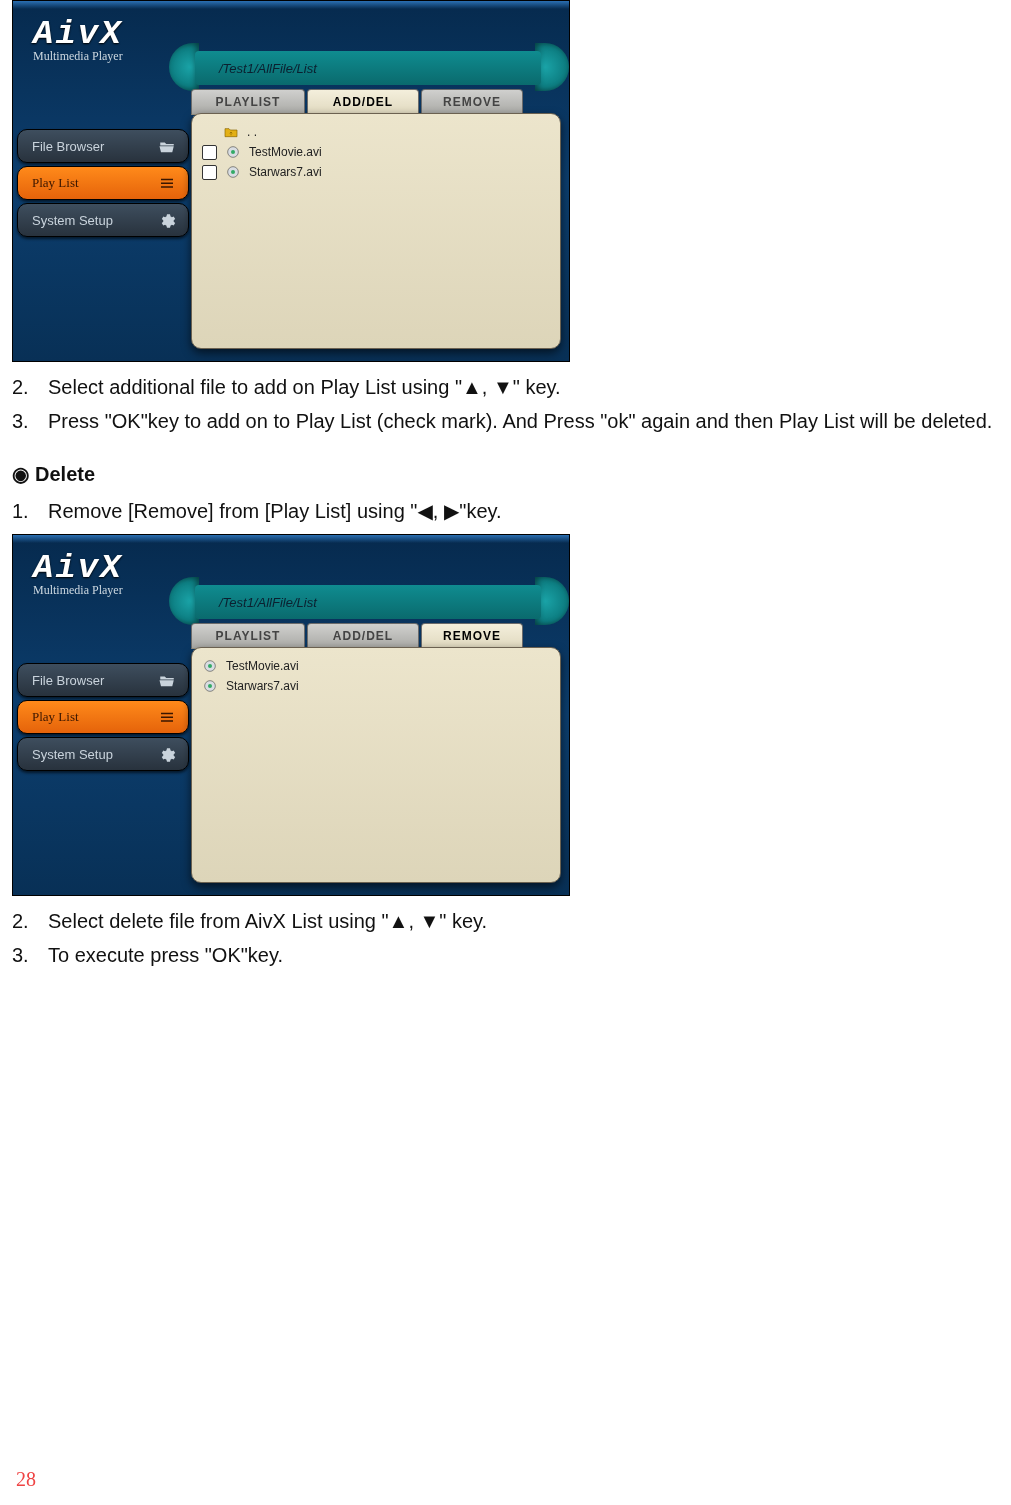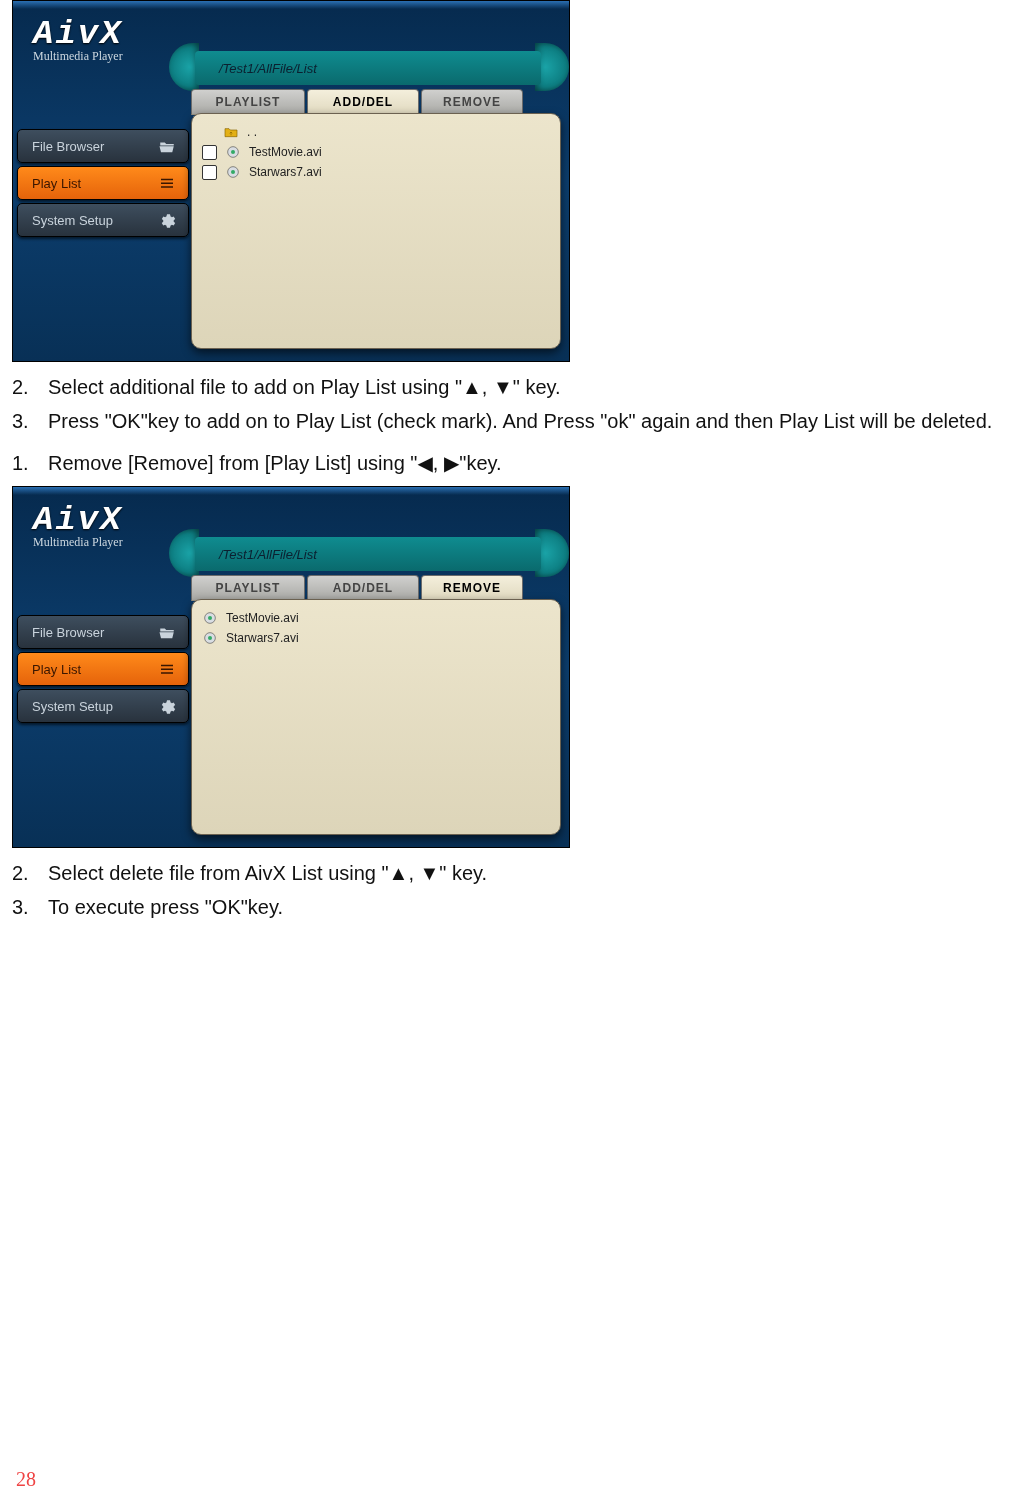--- a/index.html
+++ b/index.html
@@ -20,23 +20,23 @@
   .shot { width:556px; height:360px; background:linear-gradient(#062a4e,#0c3e6e,#083056); position:relative; overflow:hidden; border:1px solid #000; }
   .shot .topglow { position:absolute; left:0; right:0; top:0; height:8px; background:linear-gradient(#2a6fb2,rgba(0,0,0,0)); }
 
   
   .logo { position:absolute; left:20px; top:14px; }
   .logo .brand { font-family:Liberation Mono, monospace; font-weight:bold; font-style:italic; font-size:34px; color:#fff; letter-spacing:2px; text-shadow:0 1px 2px #000; }
   .logo .sub { font-family:Liberation Serif, serif; font-size:12px; color:#cdd8e0; margin-top:-4px;text-align:right; }
 
   
   .leftnav { position:absolute; left:4px; top:128px; }
-  .navbtn { width:172px; height:34px; border:1px solid #000; border-radius:5px; margin-bottom:3px; box-shadow:0 2px 3px rgba(0,0,0,.6); display:flex; align-items:center; padding-left:14px; box-sizing:border-box; font-size:13px; font-family:Verdana, sans-serif; position:relative; }
+  .navbtn { width:172px; height:34px; border:1px solid #000; border-radius:10px; margin-bottom:3px; box-shadow:0 2px 3px rgba(0,0,0,.6); display:flex; align-items:center; padding-left:14px; box-sizing:border-box; font-size:13px; font-family:Verdana, sans-serif; position:relative; }
   .navbtn.dark { background:linear-gradient(#3e4e5e,#28323d); color:#c9d3dc; }
-  .navbtn.orange { background:linear-gradient(#ff8a1a,#e5630a); color:#3a1600; }
+  .navbtn.orange { background:linear-gradient(#ff8a1a,#e5630a); color:#3a1600;font-family:Liberation Serif, serif; }
   .navbtn .trail-ico { position:absolute; right:12px; top:8px; width:18px; height:18px; color:inherit; }
 
   
   .crumb-wrap { position:absolute; left:178px; top:50px; width:374px; height:34px; }
   .crumb-wrap .cap-l { position:absolute; left:-22px; top:-8px; width:30px; height:48px; background:radial-gradient(circle at 70% 50%,#1aa3a7 0,#0d7e82 60%,#064d50 100%); border-radius:24px 0 0 24px; box-shadow:inset -3px 0 6px rgba(0,0,0,.4); }
   .crumb-wrap .cap-r { position:absolute; right:-4px; top:-8px; width:34px; height:48px; background:radial-gradient(circle at 30% 50%,#1aa3a7 0,#0d7e82 60%,#064d50 100%); border-radius:0 24px 24px 0; box-shadow:inset 3px 0 6px rgba(0,0,0,.4); }
   .crumb { position:absolute; left:4px; right:24px; top:0; bottom:0; background:linear-gradient(#0f8c90,#0a6a6d); border-radius:4px; display:flex; align-items:center; padding-left:24px; font-family:Verdana, sans-serif; font-size:13px; font-style:italic; color:#0b2030; }
 
   
   .tabs { position:absolute; left:178px; top:88px; display:flex; }
@@ -147,20 +147,21 @@
     <li>
       <span class="num">2.</span>
       <span class="txt">Select additional file to add on Play List using "▲, ▼" key.</span>
     </li>
     <li>
       <span class="num">3.</span>
       <span class="txt justify">Press "OK"key to add on to Play List (check mark). And Press "ok" again and then Play List will be deleted.</span>
     </li>
   </ul>
 
+  <div class="section-head">◉ Delete</div>
 
   <ul class="instr-list">
     <li>
       <span class="num">1.</span>
       <span class="txt">Remove [Remove] from [Play List] using "◀, ▶"key.</span>
     </li>
   </ul>
 
   <div class="shot">
     <div class="topglow"></div>

